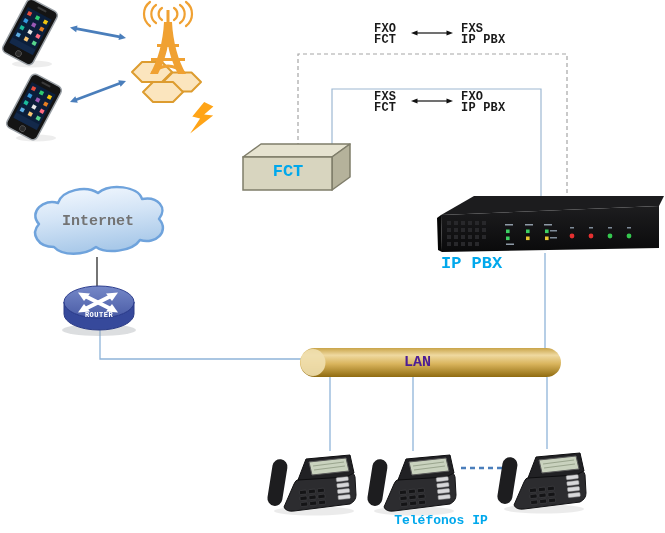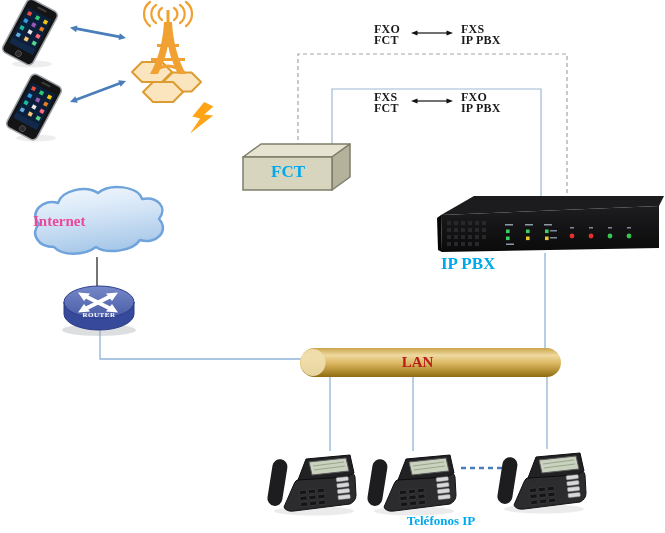--- a/index.html
+++ b/index.html
@@ -9,31 +9,31 @@
     --trunk-solid-blue:#9DB8D2;
     --trunk-dashed-gray:#A6A6A6;
     --connector-blue:#8FB4D9;
     --tower-orange:#F0A132;
     --lan-gold:#D2A242;
     --router-blue:#4B5EA8;
   }
   html,body{margin:0;padding:0;background:#fff;}
   #stage{
     position:relative;width:665px;height:533px;background:#ffffff;overflow:hidden;
-    font-family:Liberation Serif, serif;
+    font-family:Liberation Mono, monospace;
   }
   #art{position:absolute;left:0;top:0;}
   .lbl{position:absolute;font-weight:bold;color:var(--text-black);white-space:nowrap;}
   .trunk-lbl{font-size:12px;line-height:11px;letter-spacing:0.2px;}
   .cyan{color:var(--accent-cyan);}
   .fct-lbl{left:243px;top:162px;width:90px;text-align:center;font-size:17px;}
   .pbx-lbl{left:441px;top:254px;font-size:17px;}
-  .internet-lbl{left:33px;top:213px;width:130px;text-align:left;font-size:15px;color:#ec4899;}
+  .internet-lbl{left:33px;top:213px;width:130px;text-align:center;font-size:15px;color:#737373;}
   .router-lbl{left:63px;top:311px;width:72px;text-align:center;font-size:7px;color:#fff;letter-spacing:0.5px;}
-  .lan-lbl{left:300px;top:354px;width:235px;text-align:center;font-size:15px;color:#b91c1c;}
+  .lan-lbl{left:300px;top:354px;width:235px;text-align:center;font-size:15px;color:#4c1d95;}
   .tel-lbl{left:341px;top:513px;width:200px;text-align:center;font-size:13px;}
   
   .trunk-dashed{fill:none;stroke:var(--trunk-dashed-gray);stroke-width:1.2;stroke-dasharray:4 3;}
   .trunk-solid{fill:none;stroke:var(--trunk-solid-blue);stroke-width:1.2;}
   .connector{fill:none;stroke:var(--connector-blue);stroke-width:1.3;}
   .connector-dark{fill:none;stroke:#3a3a3a;stroke-width:1.4;}
   .blue-shaft{stroke:var(--arrow-blue);stroke-width:2.6;stroke-linecap:round;}
   .blue-head{fill:var(--arrow-blue);}
   .black-shaft{stroke:#111;stroke-width:1.2;}
   .black-head{fill:#111;}

